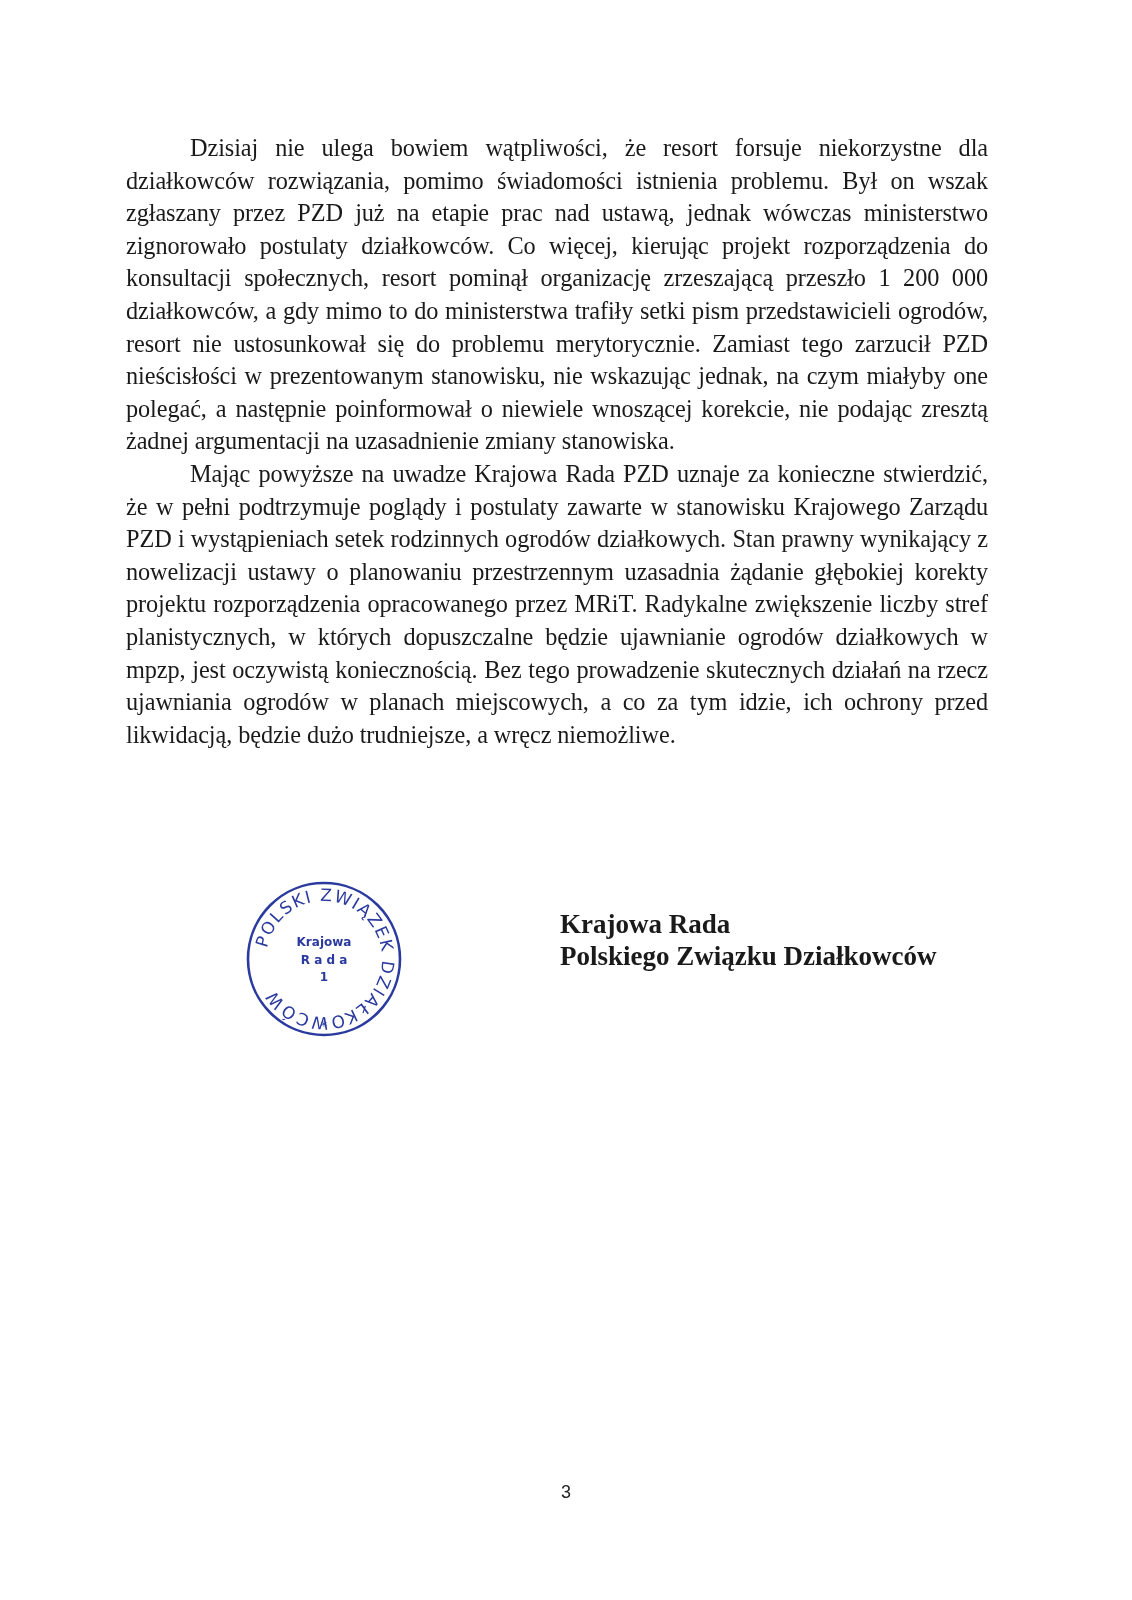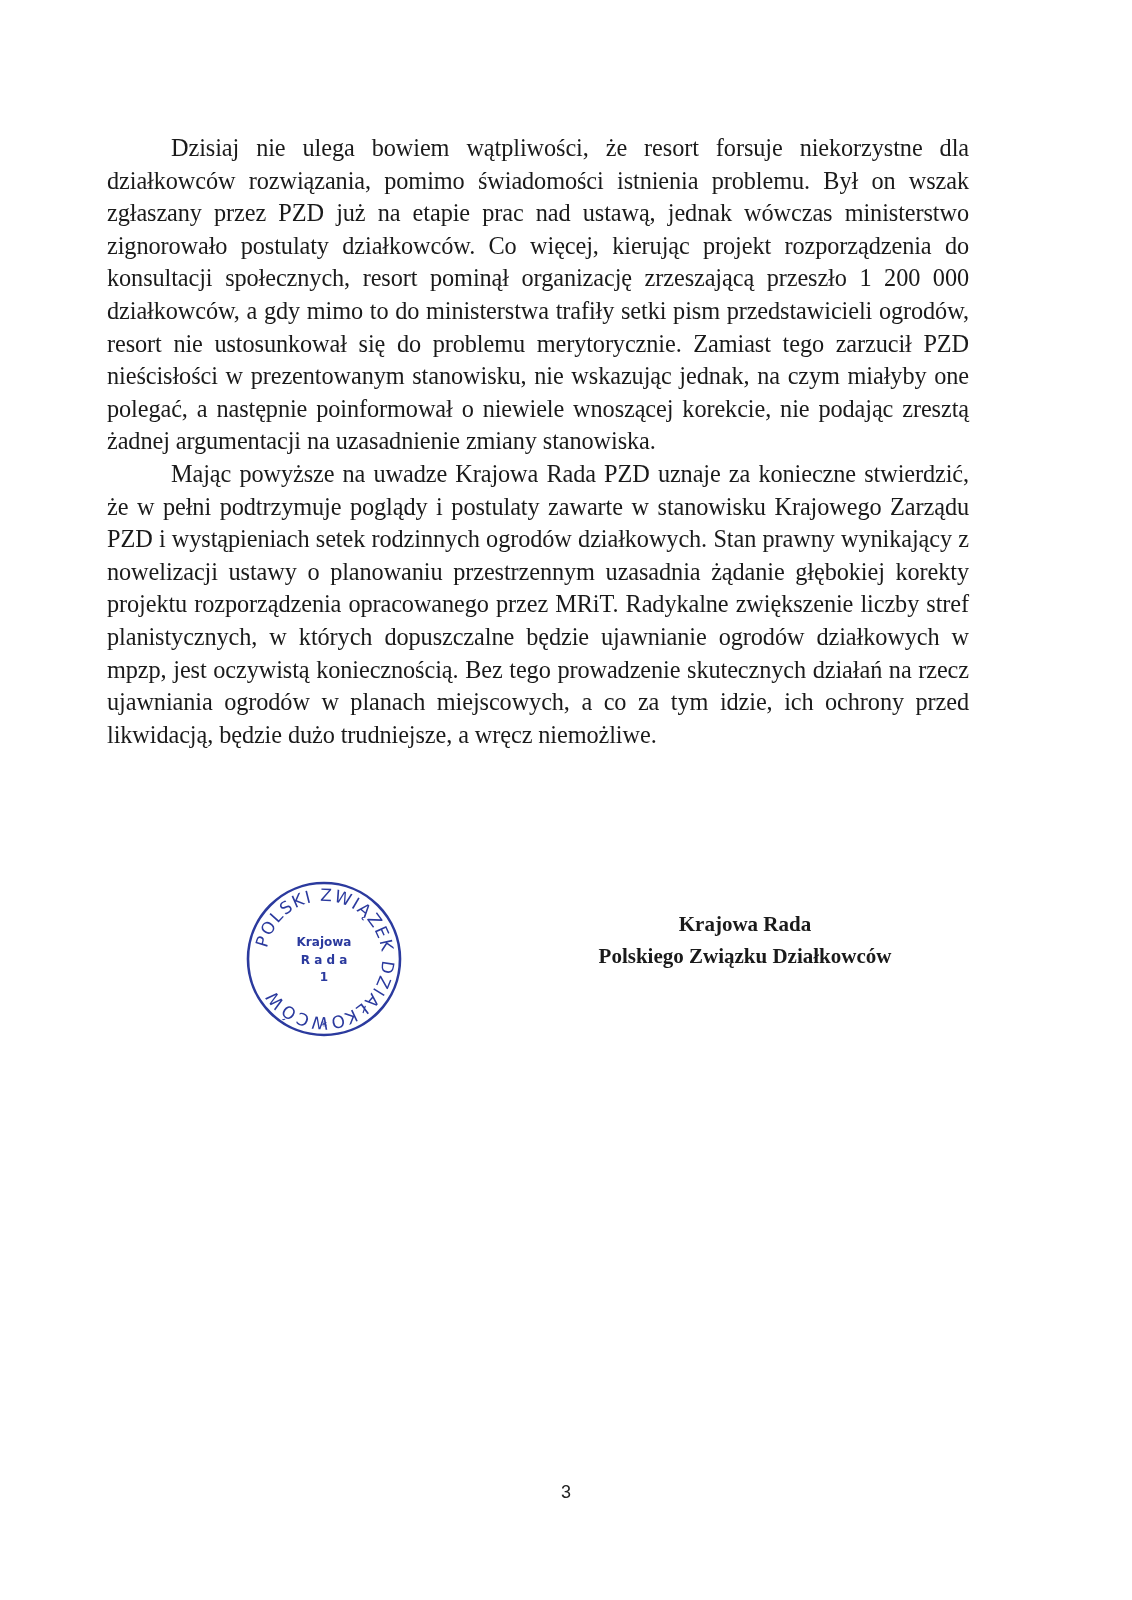--- a/index.html
+++ b/index.html
@@ -7,38 +7,38 @@
       width: 1132px;
       height: 1600px;
       position: relative;
       overflow: hidden;
       color: #1a1a1a;
       font-family: "Liberation Serif", "DejaVu Serif", serif;
     }
     .page { position: absolute; left: 0; top: 0; width: 1132px; height: 1600px; }
     .body-text {
       position: absolute;
-      left: 107px;
+      left: 126px;
       width: 862px;
       font-size: 24.3px;
       line-height: 32.6px;
       text-align: justify;
       letter-spacing: -0.1px;
     }
     .para { margin: 0; text-indent: 64px; }
     .para + .para { }
     .para1 { top: 132px; }
     .signature {
       position: absolute;
       left: 560px;
       top: 908px;
       width: 370px;
-      text-align: center;
+      text-align: left;
       font-weight: bold;
-      font-size: 21px;
+      font-size: 27px;
       line-height: 32px;
     }
     .signature div { white-space: nowrap; }
     .stamp {
       position: absolute;
       left: 245px;
       top: 880px;
       width: 158px;
       height: 158px;
     }

